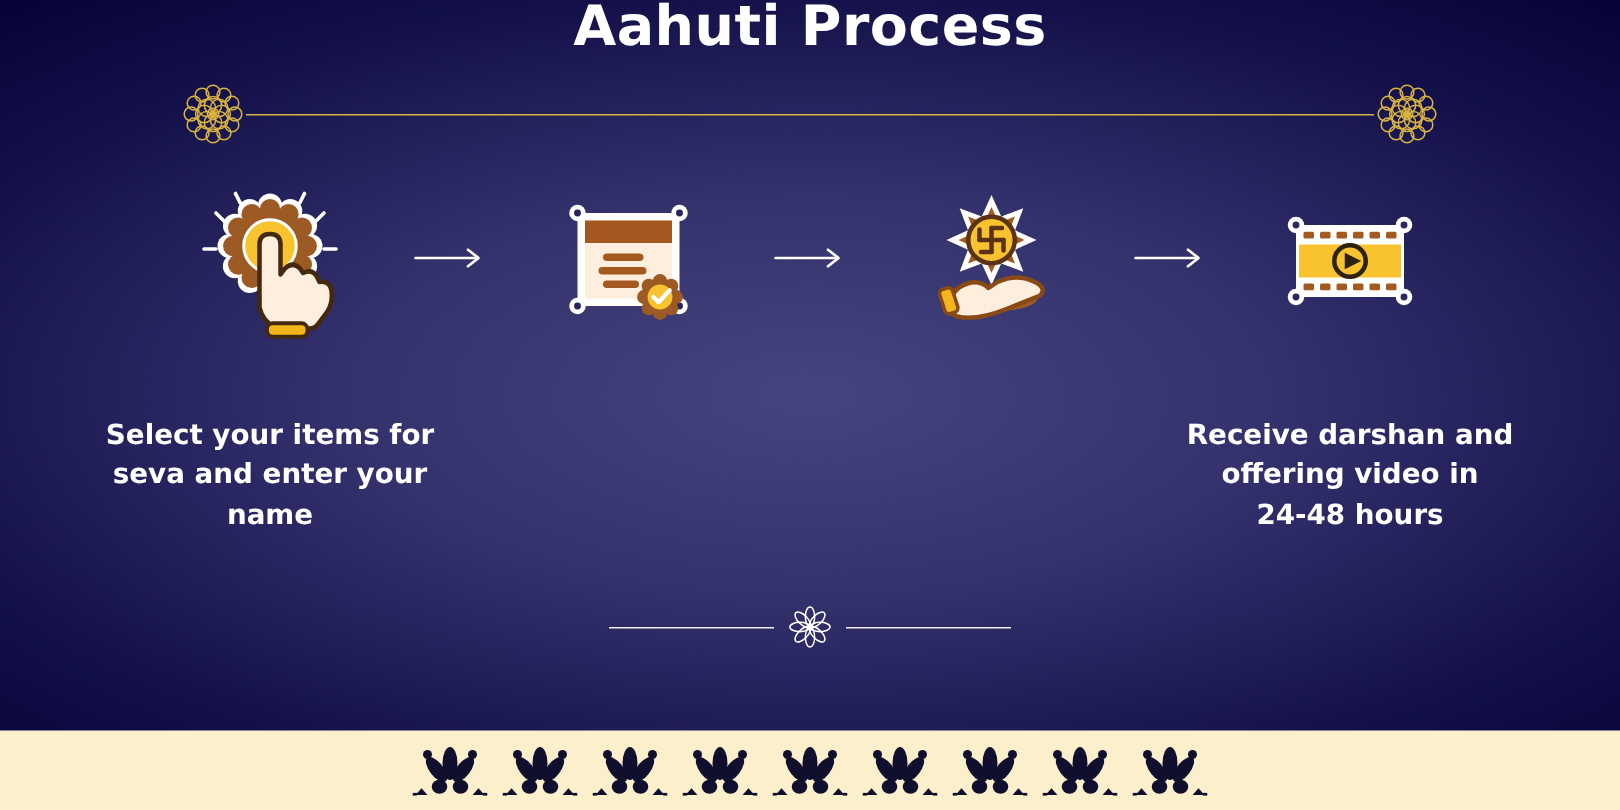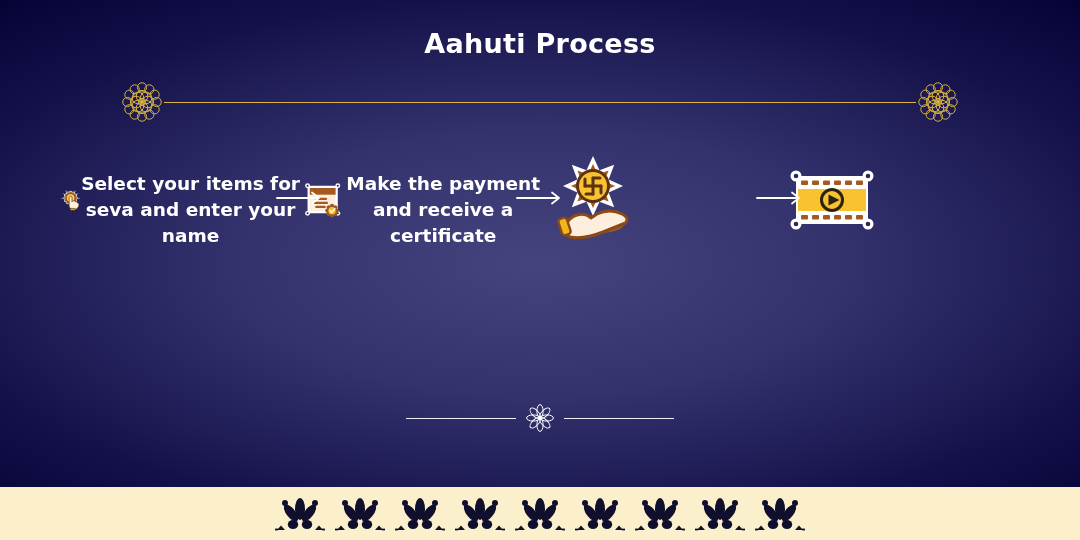--- a/index.html
+++ b/index.html
@@ -5,31 +5,31 @@
   html,body{margin:0;padding:0;}
   body{
     width:1080px;height:540px;overflow:hidden;
     font-family:"DejaVu Sans","Liberation Sans",sans-serif;
   }
   .stage{
     position:relative;width:1080px;height:487px;
     background:radial-gradient(ellipse 75% 72% at 50% 54%, #46447f 0%, #34326d 38%, #14114a 76%, #050336 100%);
   }
   .page-title{
-    margin:0;padding-top:26px;text-align:center;
-    color:#ffffff;font-size:27px;font-weight:700;letter-spacing:.3px;line-height:36px;
+    margin:0;text-align:center;
+    color:#ffffff;font-size:37px;font-weight:700;letter-spacing:.3px;line-height:36px;
   }
   .header-divider{
     margin:18px 120px 0 120px;display:flex;align-items:center;
   }
   .header-divider .line{flex:1;height:0;border-top:1.3px solid #d9b441;}
   .steps{
     position:relative;width:960px;margin:24px auto 0 auto;display:flex;
   }
-  .step{width:240px;display:flex;flex-direction:row;align-items:center;}
+  .step{width:240px;display:flex;flex-direction:column;align-items:center;gap:32px;}
   .step-caption{
     margin-top:20px;color:#ffffff;font-size:18.5px;font-weight:700;
     line-height:1.42;text-align:center;white-space:pre;
   }
   .arrow{position:absolute;top:41px;}
   .a1{left:214px;} .a2{left:454px;} .a3{left:694px;}
   .bottom-divider{
     position:absolute;top:403px;left:0;right:0;
     display:flex;align-items:center;justify-content:center;gap:9px;
   }
@@ -192,23 +192,20 @@
             <circle cx="64.6" cy="83.4" r="4.8"></circle>
             <circle cx="61.5" cy="76" r="4.8"></circle>
             <circle cx="64.6" cy="68.6" r="4.8"></circle>
             <circle cx="72" cy="65.5" r="4.8"></circle>
             <circle cx="79.4" cy="68.6" r="4.8"></circle>
             <circle cx="72" cy="76" r="11"></circle>
         </g>
         <circle cx="72" cy="76" r="8.3" fill="#f9c32f"></circle>
         <path d="M67.5 76 l3.5 3.5 L78.5 71.5" stroke="#ffffff" stroke-width="2.8" fill="none" stroke-linecap="round" stroke-linejoin="round"></path>
       </svg>
-      <div class="step-caption">Make the payment
-and receive a
-certificate</div>
     </div>
 
     <div class="step">
       <svg width="104" height="104" viewBox="0 0 104 104">
         <polygon fill="#ffffff" points="53,8 59.5,22.3 74.2,16.8 68.7,31.5 83,38 68.7,44.5 74.2,59.2 59.5,53.7 53,68 46.5,53.7 31.8,59.2 37.3,44.5 23,38 37.3,31.5 31.8,16.8 46.5,22.3"></polygon>
         <polygon fill="#9d5a24" points="53,16 57.8,26.5 68.6,22.4 64.5,33.2 75,38 64.5,42.8 68.6,53.6 57.8,49.5 53,60 48.2,49.5 37.4,53.6 41.5,42.8 31,38 41.5,33.2 37.4,22.4 48.2,26.5"></polygon>
         <circle cx="53" cy="38" r="15.5" fill="#f9c32f" stroke="#5b3313" stroke-width="3"></circle>
         <g stroke="#5b3313" stroke-width="3" fill="none" stroke-linecap="round">
           <path d="M45 38 H61"></path>
             <path d="M53 30 V46"></path>
@@ -247,20 +244,23 @@
           <circle cx="16" cy="28" r="5.5" fill="#ffffff"></circle>
             <circle cx="16" cy="28" r="2.3" fill="#2b295f"></circle>
           <circle cx="88" cy="28" r="5.5" fill="#ffffff"></circle>
             <circle cx="88" cy="28" r="2.3" fill="#2b295f"></circle>
           <circle cx="16" cy="76" r="5.5" fill="#ffffff"></circle>
             <circle cx="16" cy="76" r="2.3" fill="#2b295f"></circle>
           <circle cx="88" cy="76" r="5.5" fill="#ffffff"></circle>
             <circle cx="88" cy="76" r="2.3" fill="#2b295f"></circle>
         </g>
       </svg>
+      <div class="step-caption">Receive darshan and
+offering video in
+24-48 hours</div>
     </div>
 
     <svg class="arrow a1" width="52" height="18" viewBox="0 0 52 18">
         <use href="#arrow-shape"></use>
       </svg>
     <svg class="arrow a2" width="52" height="18" viewBox="0 0 52 18">
         <use href="#arrow-shape"></use>
       </svg>
     <svg class="arrow a3" width="52" height="18" viewBox="0 0 52 18">
         <use href="#arrow-shape"></use>

